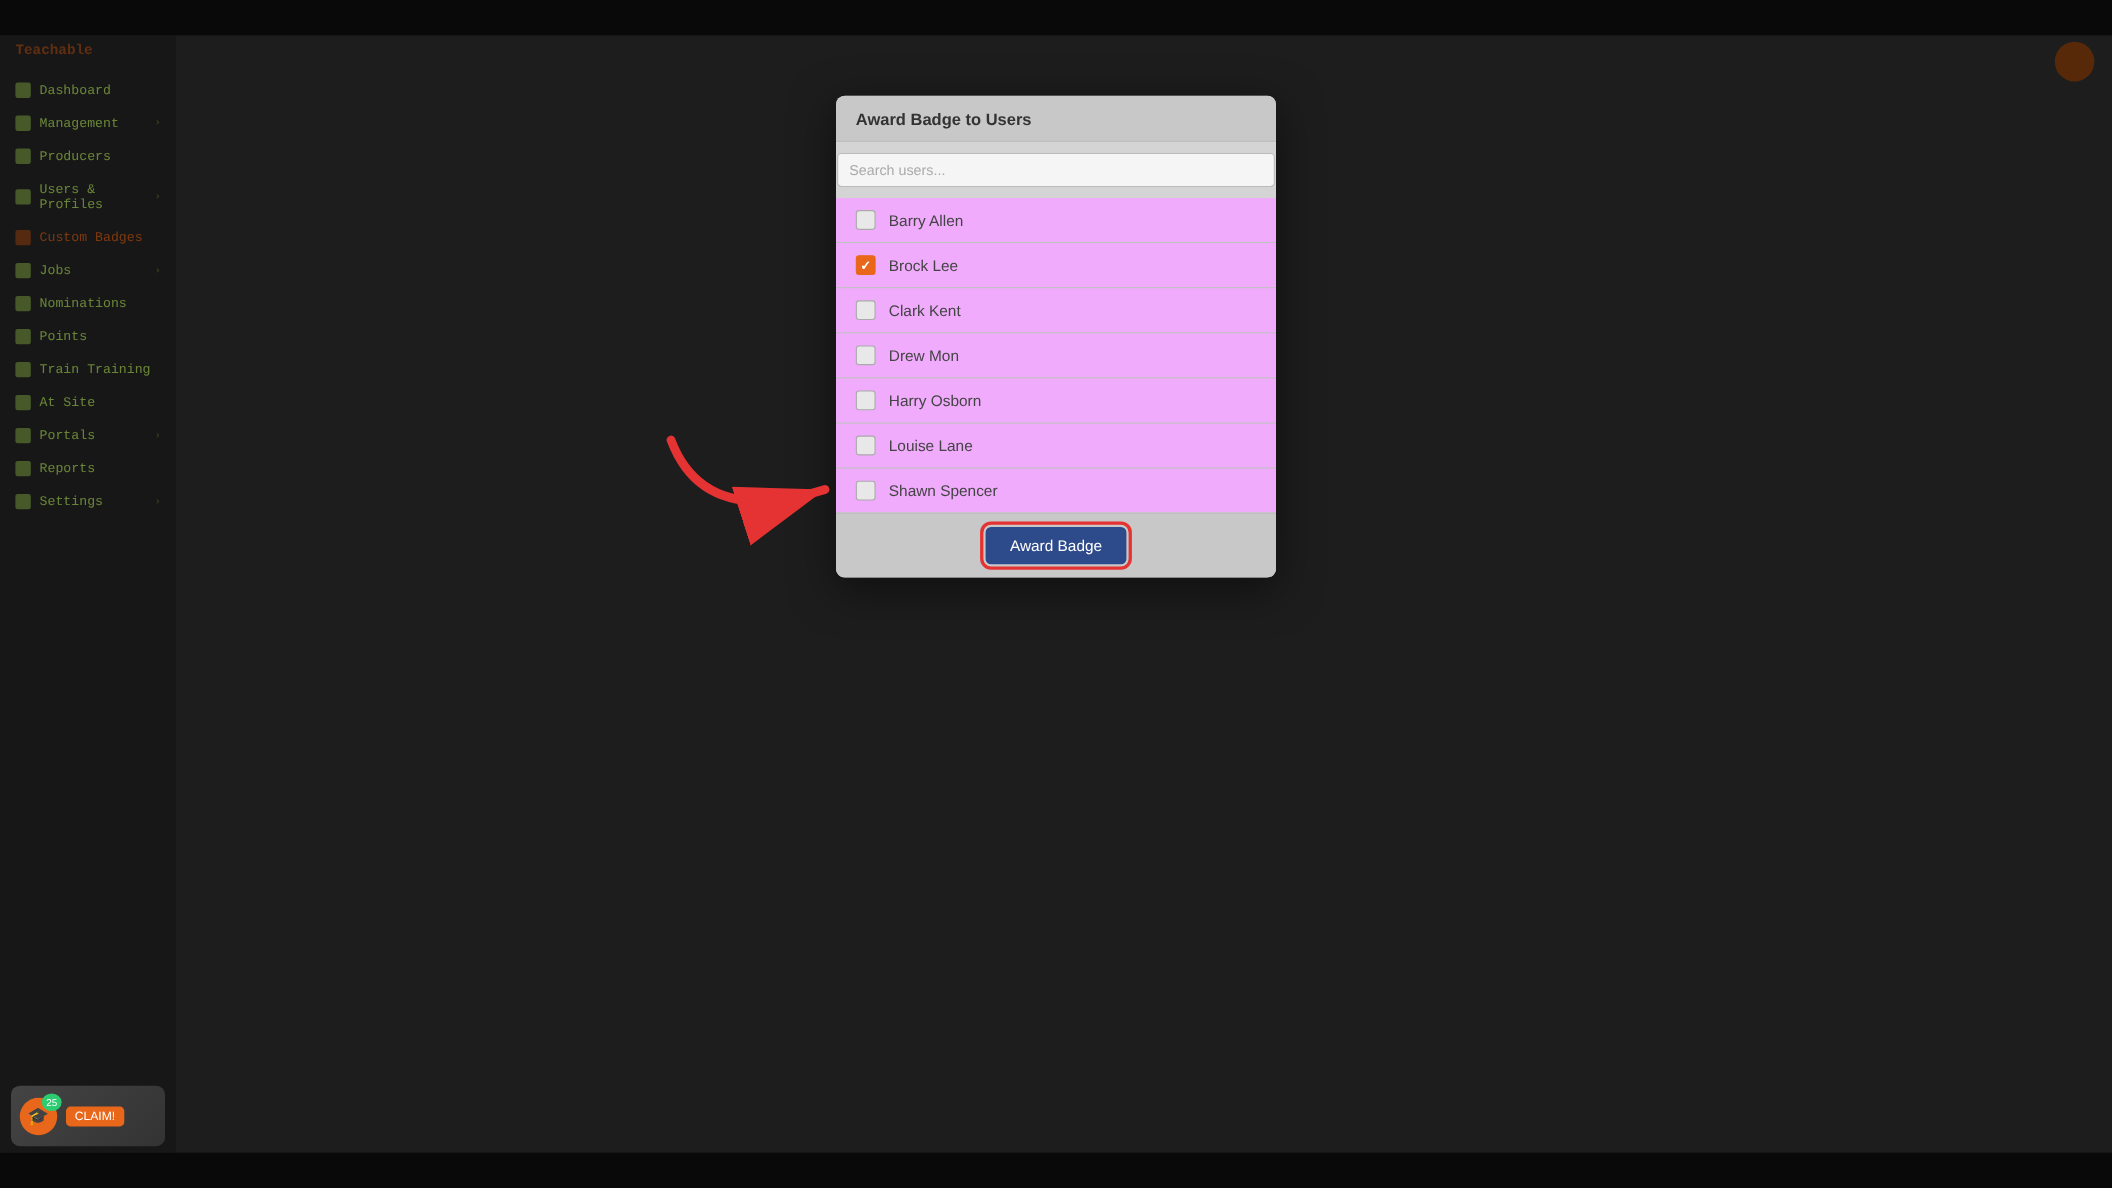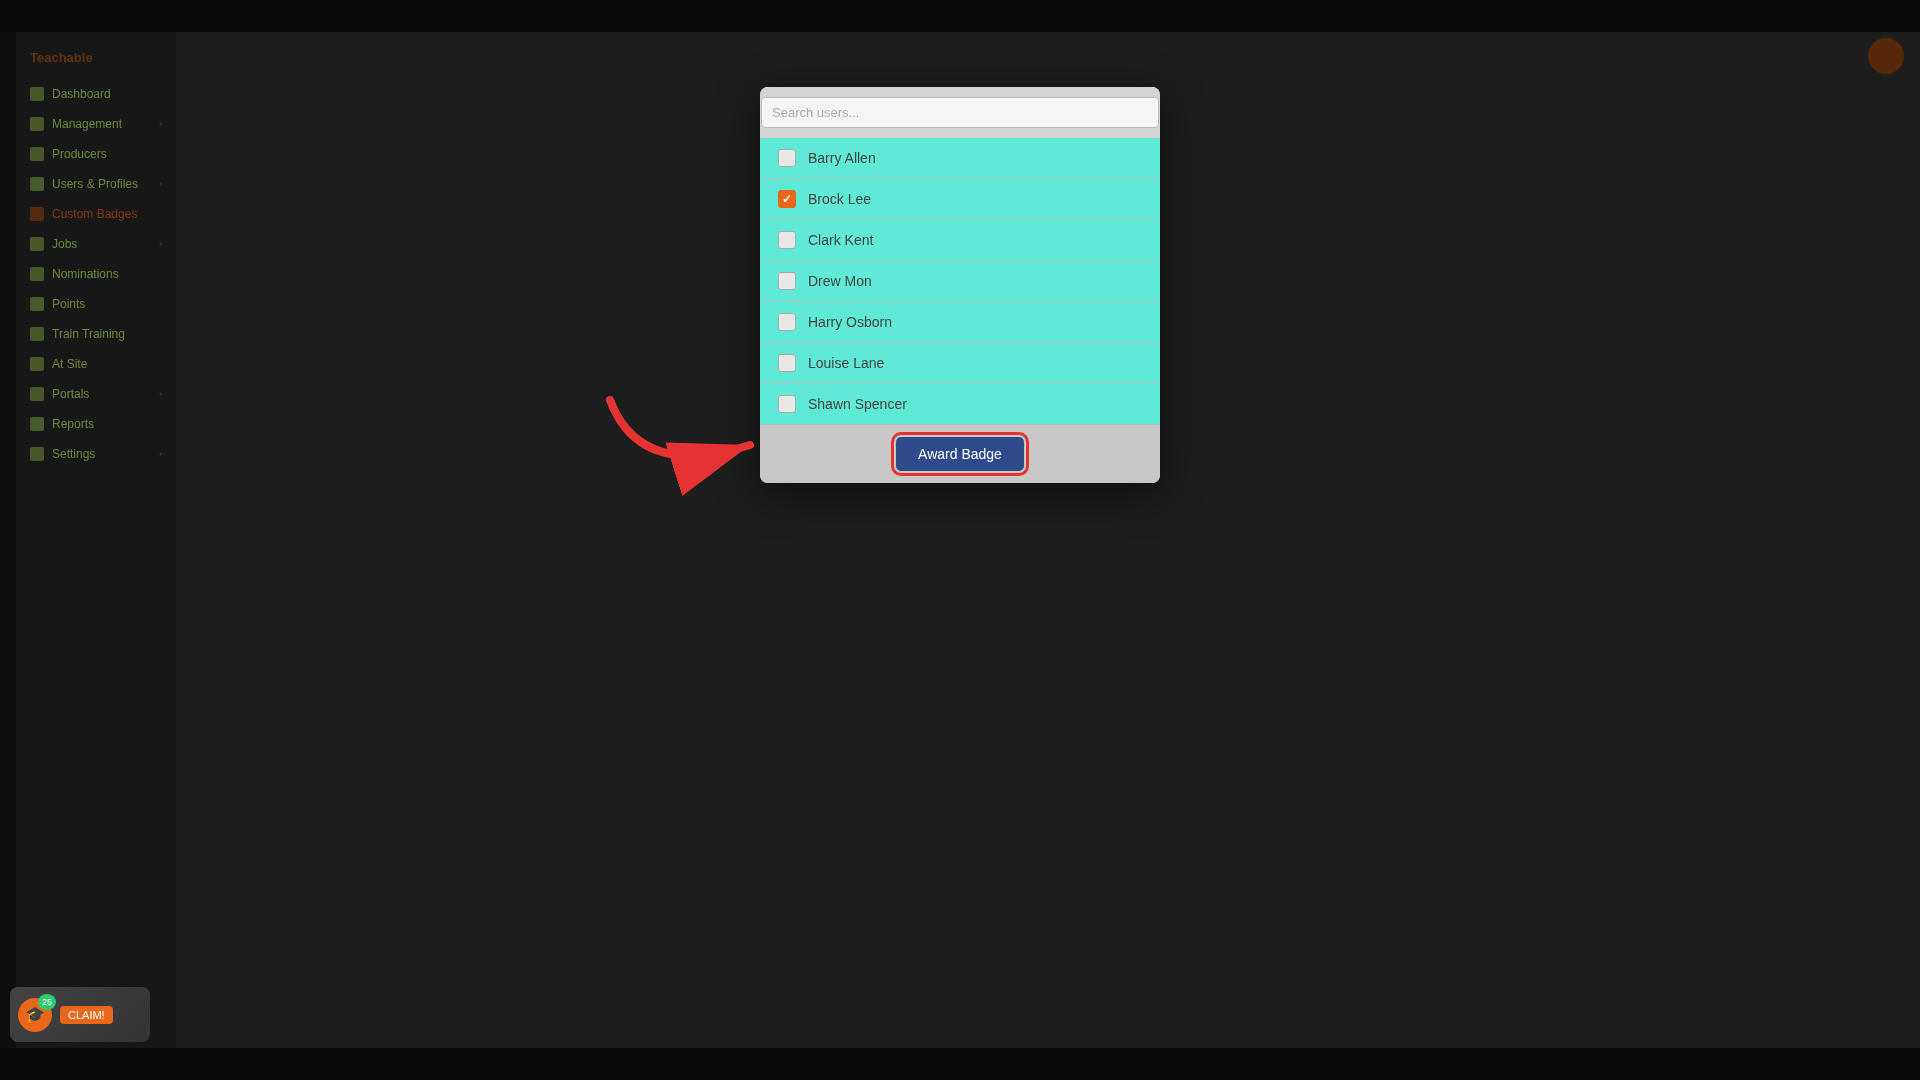--- a/index.html
+++ b/index.html
@@ -26,28 +26,29 @@
       bottom: 0; left: 0; right: 0;
       height: 32px;
       background: #111;
       z-index: 1;
     }
 
     
     .sidebar {
       position: absolute;
       top: 32px;
-      left: 16px;
+      left: 0;
       width: 160px;
       bottom: 32px;
       background: #2a2a2a;
       display: flex;
       flex-direction: column;
-      padding: 12px 0;
+      padding: 0 0;
       z-index: 1;
+      font-family: Liberation Mono, monospace;
     }
 
     .sidebar-brand {
       padding: 6px 14px 14px;
       color: #e8671a;
       font-size: 13px;
       font-weight: 600;
       opacity: 0.7;
     }
 
@@ -147,21 +148,21 @@
       background: #f5f5f5;
       color: #555;
       outline: none;
     }
 
     .modal-search input::placeholder {
       color: #aaa;
     }
 
     .user-list {
-      background: #5eead4;
+      background: #f0abfc;
       max-height: 320px;
       overflow-y: auto;
     }
 
     .user-row {
       display: flex;
       align-items: center;
       gap: 12px;
       padding: 11px 18px;
       border-bottom: 1px solid #c0c0c0;
@@ -375,20 +376,23 @@
 </div>
 
 <div class="main-area"></div>
 
 <div class="avatar"></div>
 
 <div class="overlay"></div>
 
 <div class="modal-wrapper">
   <div class="modal">
+    <div class="modal-header">
+      <div class="modal-title">Award Badge to Users</div>
+    </div>
     <div class="modal-search">
       <input type="text" placeholder="Search users..." style="">
     </div>
     <div class="user-list" id="user-list-container">
     <div class="user-row">
       <div class="user-checkbox "></div>
       <span class="user-name">Barry Allen</span>
     </div>
         <div class="user-row">
       <div class="user-checkbox checked"></div>

